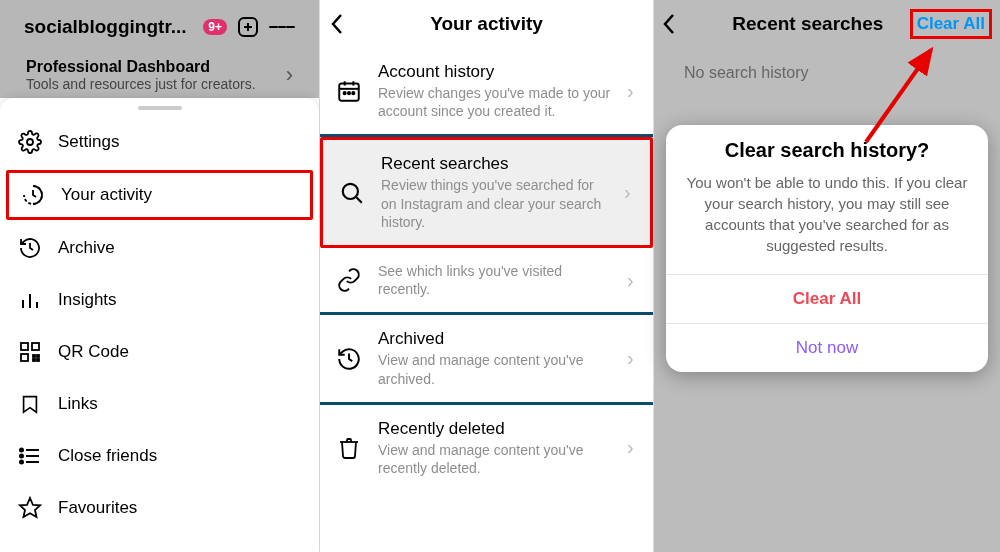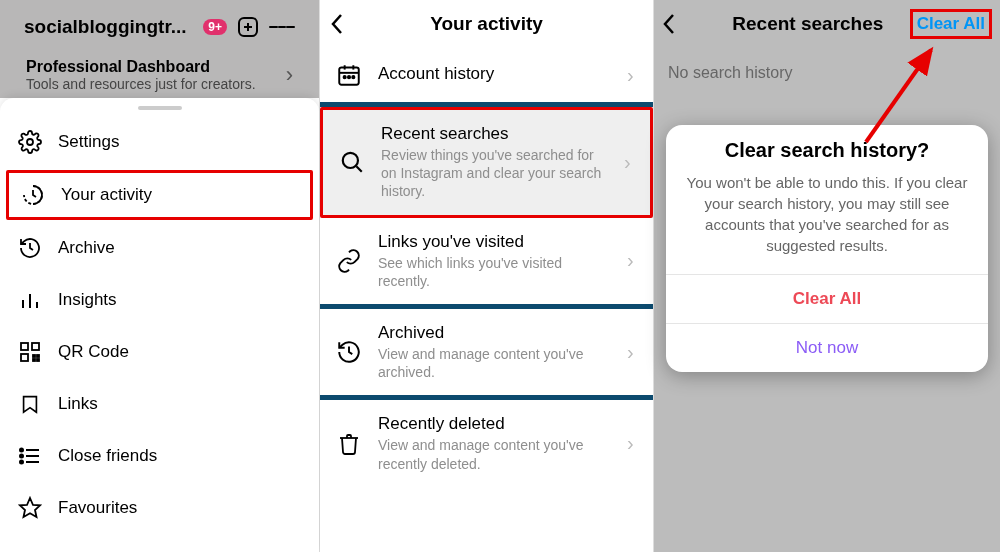--- a/index.html
+++ b/index.html
@@ -27,33 +27,33 @@
 .menu-item { display:flex; align-items:center; gap:16px; padding:14px 18px; font-size:17px; color:#000; }
 .menu-icon { width:24px; height:24px; display:flex; align-items:center; justify-content:center; }
 .redbox1 { border:3px solid #e60000; margin:2px 6px; border-radius:2px; }
 .redbox1 .menu-item { padding:10px 12px; }
 
 
 .p2-head { display:flex; align-items:center; height:48px; padding:0 10px; }
 .p2-title { flex:1; text-align:center; font-weight:700; font-size:19px; }
 .back { width:24px; }
 .activity-list { }
-.a-item { display:flex; align-items:center; padding:14px 10px 14px 14px; gap:14px; border-bottom:5px solid #0c4a6e; }
+.a-item { display:flex; align-items:center; padding:14px 10px 14px 14px; gap:14px; border-bottom:3px solid #0c4a6e; }
 .a-icon { width:30px; display:flex; align-items:center; justify-content:center; flex-shrink:0; }
 .a-text { flex:1; }
 .a-title { font-size:17px; color:#000; margin-bottom:2px; }
 .a-desc { font-size:14px; color:#8e8e8e; line-height:1.3; }
 .a-chev { color:#bbb; font-size:20px; width:16px; }
 .a-hl { background:#efefef; border:3px solid #e60000; border-radius:2px; }
 
 
 .p3-head { display:flex; align-items:center; height:48px; padding:0 8px; background:#bcbcbc; }
 .p3-title { flex:1; text-align:center; font-weight:700; font-size:19px; color:#000; padding-left:20px; }
 .clearall { color:#0095f6; font-weight:600; font-size:17px; border:3px solid #e60000; padding:2px 4px; }
-.nohist { padding:16px 14px; color:#666; font-size:16px; }
+.nohist { padding:16px 30px; color:#666; font-size:16px; }
 .modal-wrap { position:absolute; top:125px; left:12px; right:12px; background:#fff; border-radius:16px; overflow:hidden; box-shadow:0 4px 20px rgba(0,0,0,.3); }
 .modal-pad { padding:14px 20px 18px; text-align:center; }
 .modal-title { font-weight:700; font-size:20px; margin-bottom:10px; }
 .modal-desc { font-size:15px; color:#666; line-height:1.4; }
 .modal-btn { border-top:1px solid #e5e5e5; padding:14px 0; text-align:center; font-size:17px; }
 .btn-red { color:#ed4956; font-weight:700; }
 .btn-plain { color:#8b5cf6; }
 
 
 .arrow { position:absolute; top:42px; right:54px; width:90px; height:110px; pointer-events:none; }
@@ -206,20 +206,21 @@
             <line x1="3" y1="10" x2="21" y2="10"></line>
             <line x1="8" y1="3" x2="8" y2="7"></line>
             <line x1="16" y1="3" x2="16" y2="7"></line>
             <circle cx="8" cy="14" r="1" fill="#000"></circle>
             <circle cx="12" cy="14" r="1" fill="#000"></circle>
             <circle cx="16" cy="14" r="1" fill="#000"></circle>
           </svg>
       </span>
       <div class="a-text">
         <div class="a-title">Account history</div>
+        <div class="a-desc">Review changes you've made to your account since you created it.</div>
       </div>
       <span class="a-chev">›</span>
     </div>
 
     <div class="a-item a-hl">
       <span class="a-icon">
         <svg width="26" height="26" viewBox="0 0 24 24" fill="none" stroke="#000" stroke-width="2">
             <circle cx="10.5" cy="10.5" r="7"></circle>
             <line x1="21" y1="21" x2="16" y2="16"></line>
           </svg>
@@ -232,21 +233,20 @@
     </div>
 
     <div class="a-item">
       <span class="a-icon">
         <svg width="26" height="26" viewBox="0 0 24 24" fill="none" stroke="#000" stroke-width="1.8">
             <path d="M10 13a5 5 0 0 0 7 0l3-3a5 5 0 0 0-7-7l-1 1"></path>
             <path d="M14 11a5 5 0 0 0-7 0l-3 3a5 5 0 0 0 7 7l1-1"></path>
           </svg>
       </span>
       <div class="a-text">
-        <div class="a-title">Links you've visited</div>
         <div class="a-desc">See which links you've visited recently.</div>
       </div>
       <span class="a-chev">›</span>
     </div>
 
     <div class="a-item">
       <span class="a-icon">
         <svg width="26" height="26" viewBox="0 0 24 24" fill="none" stroke="#000" stroke-width="1.8">
             <path d="M3 12a9 9 0 1 0 3-6.7L3 8"></path>
             <polyline points="3 3 3 8 8 8"></polyline>

